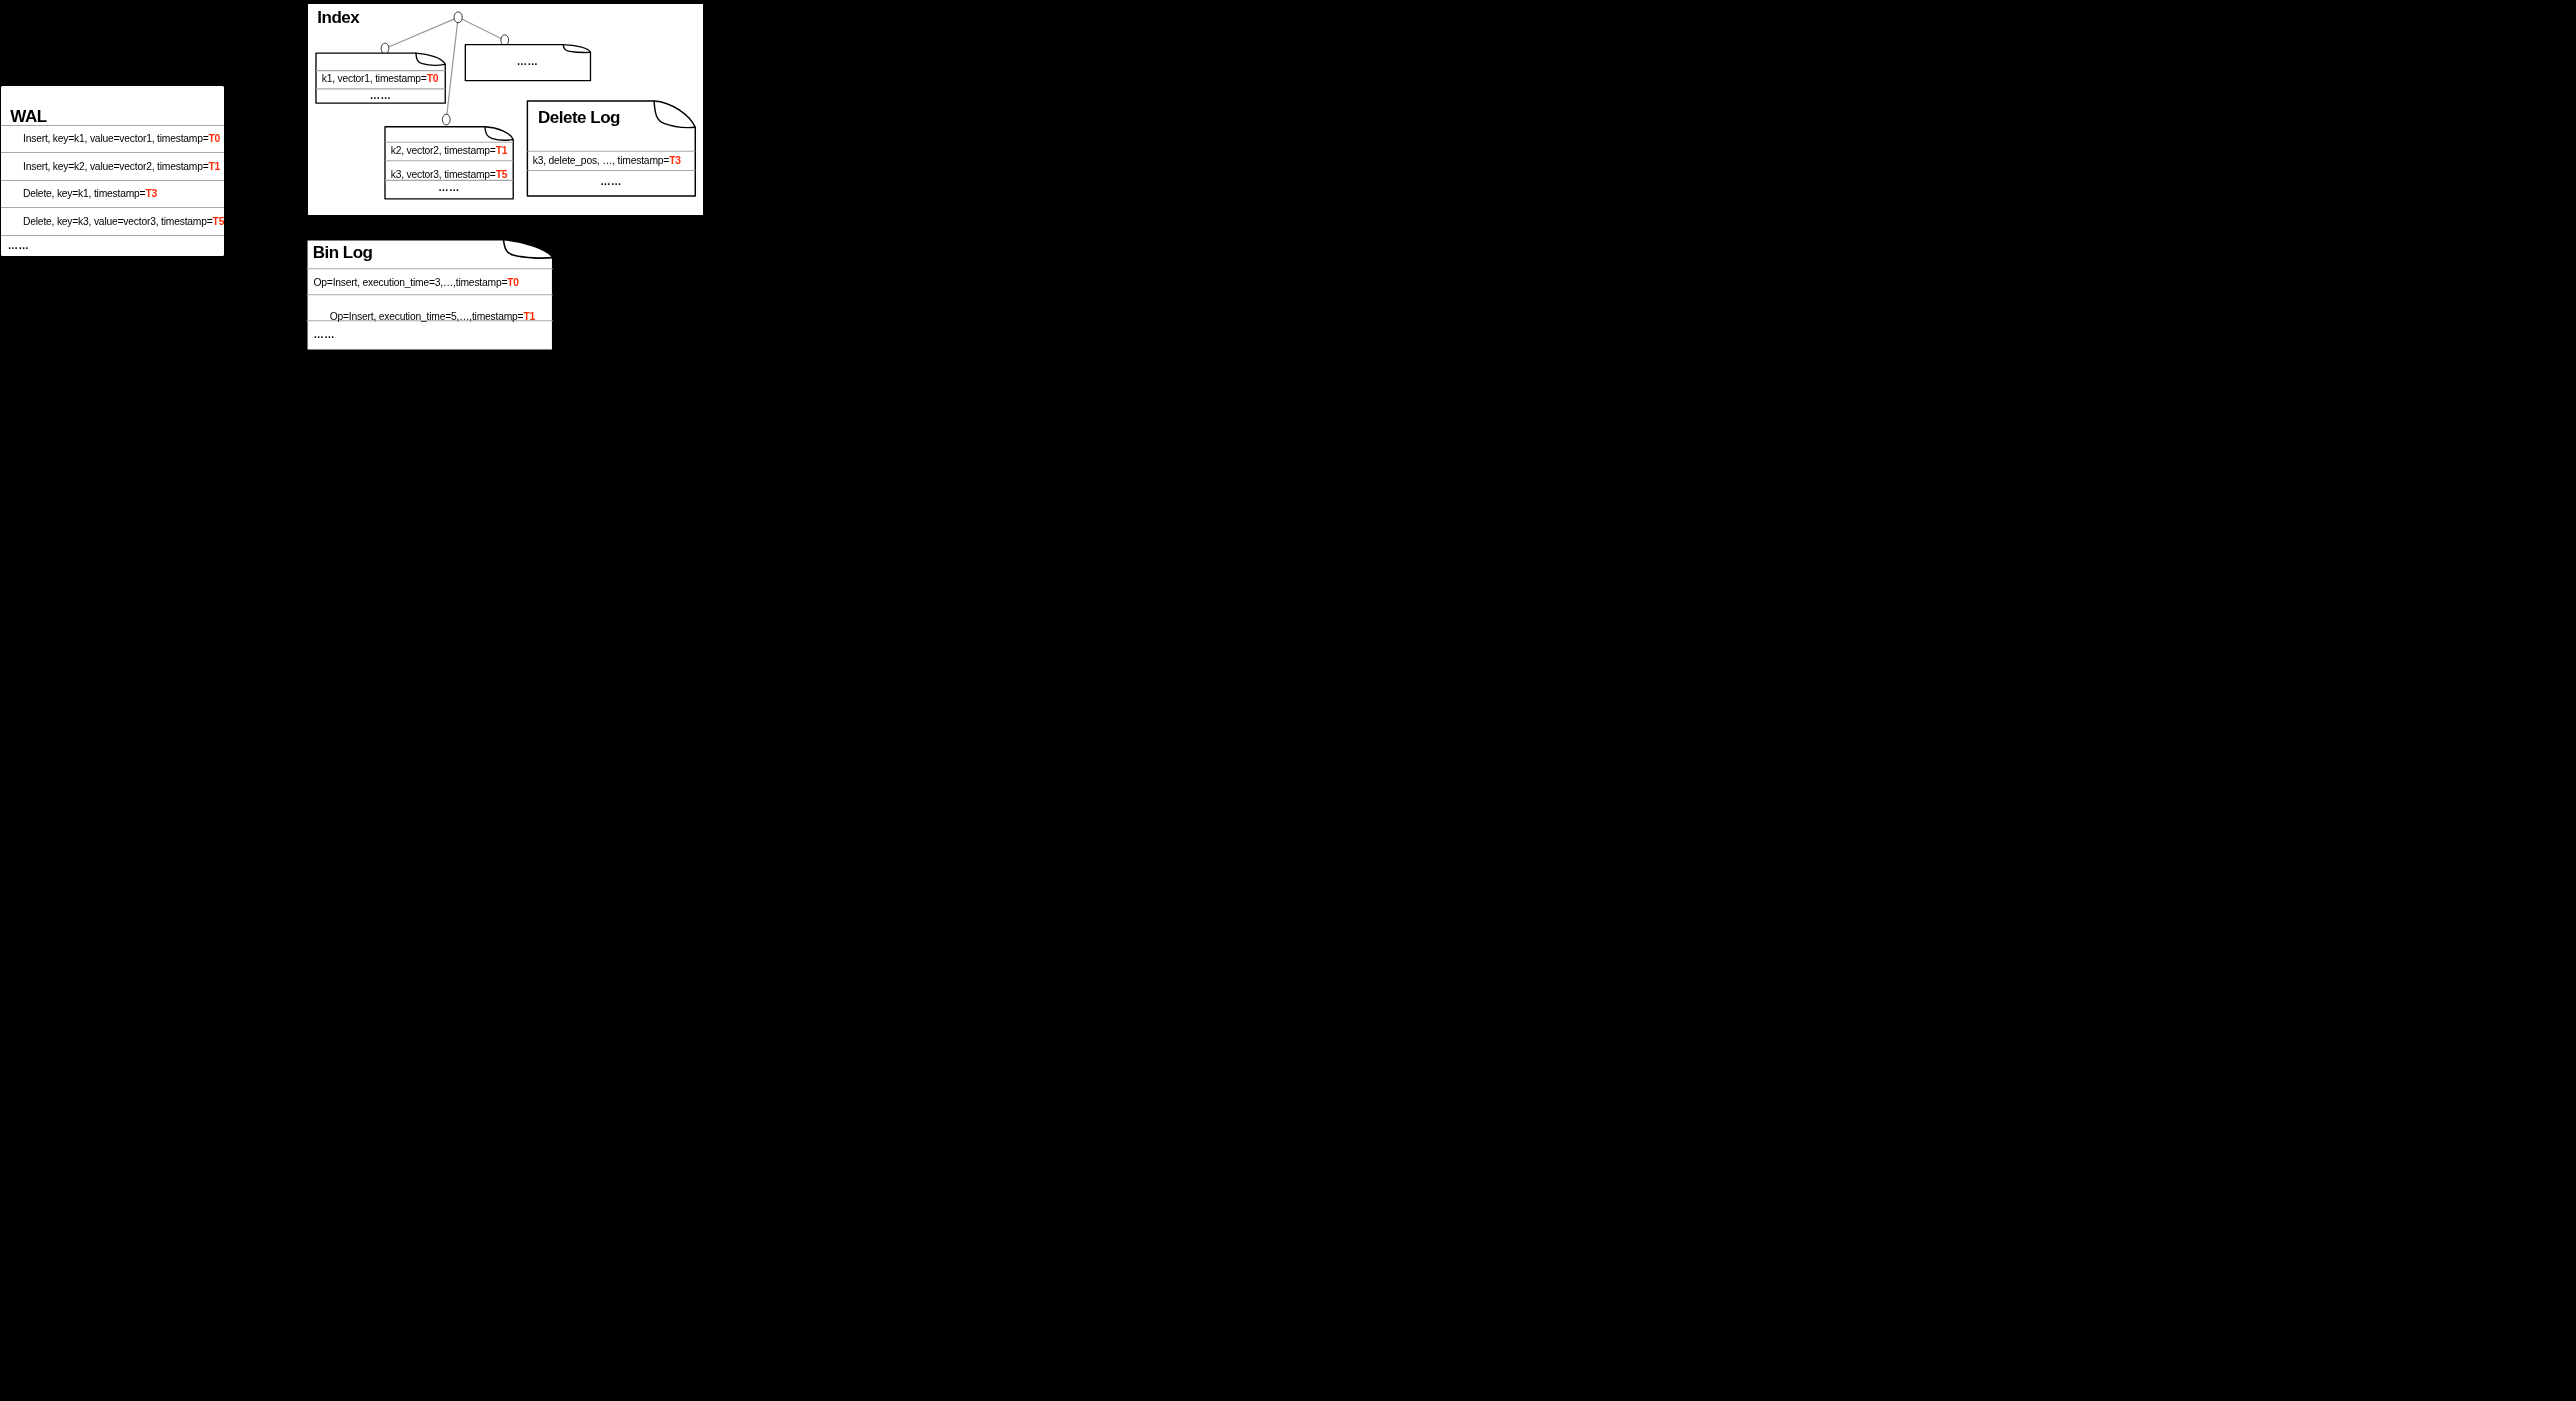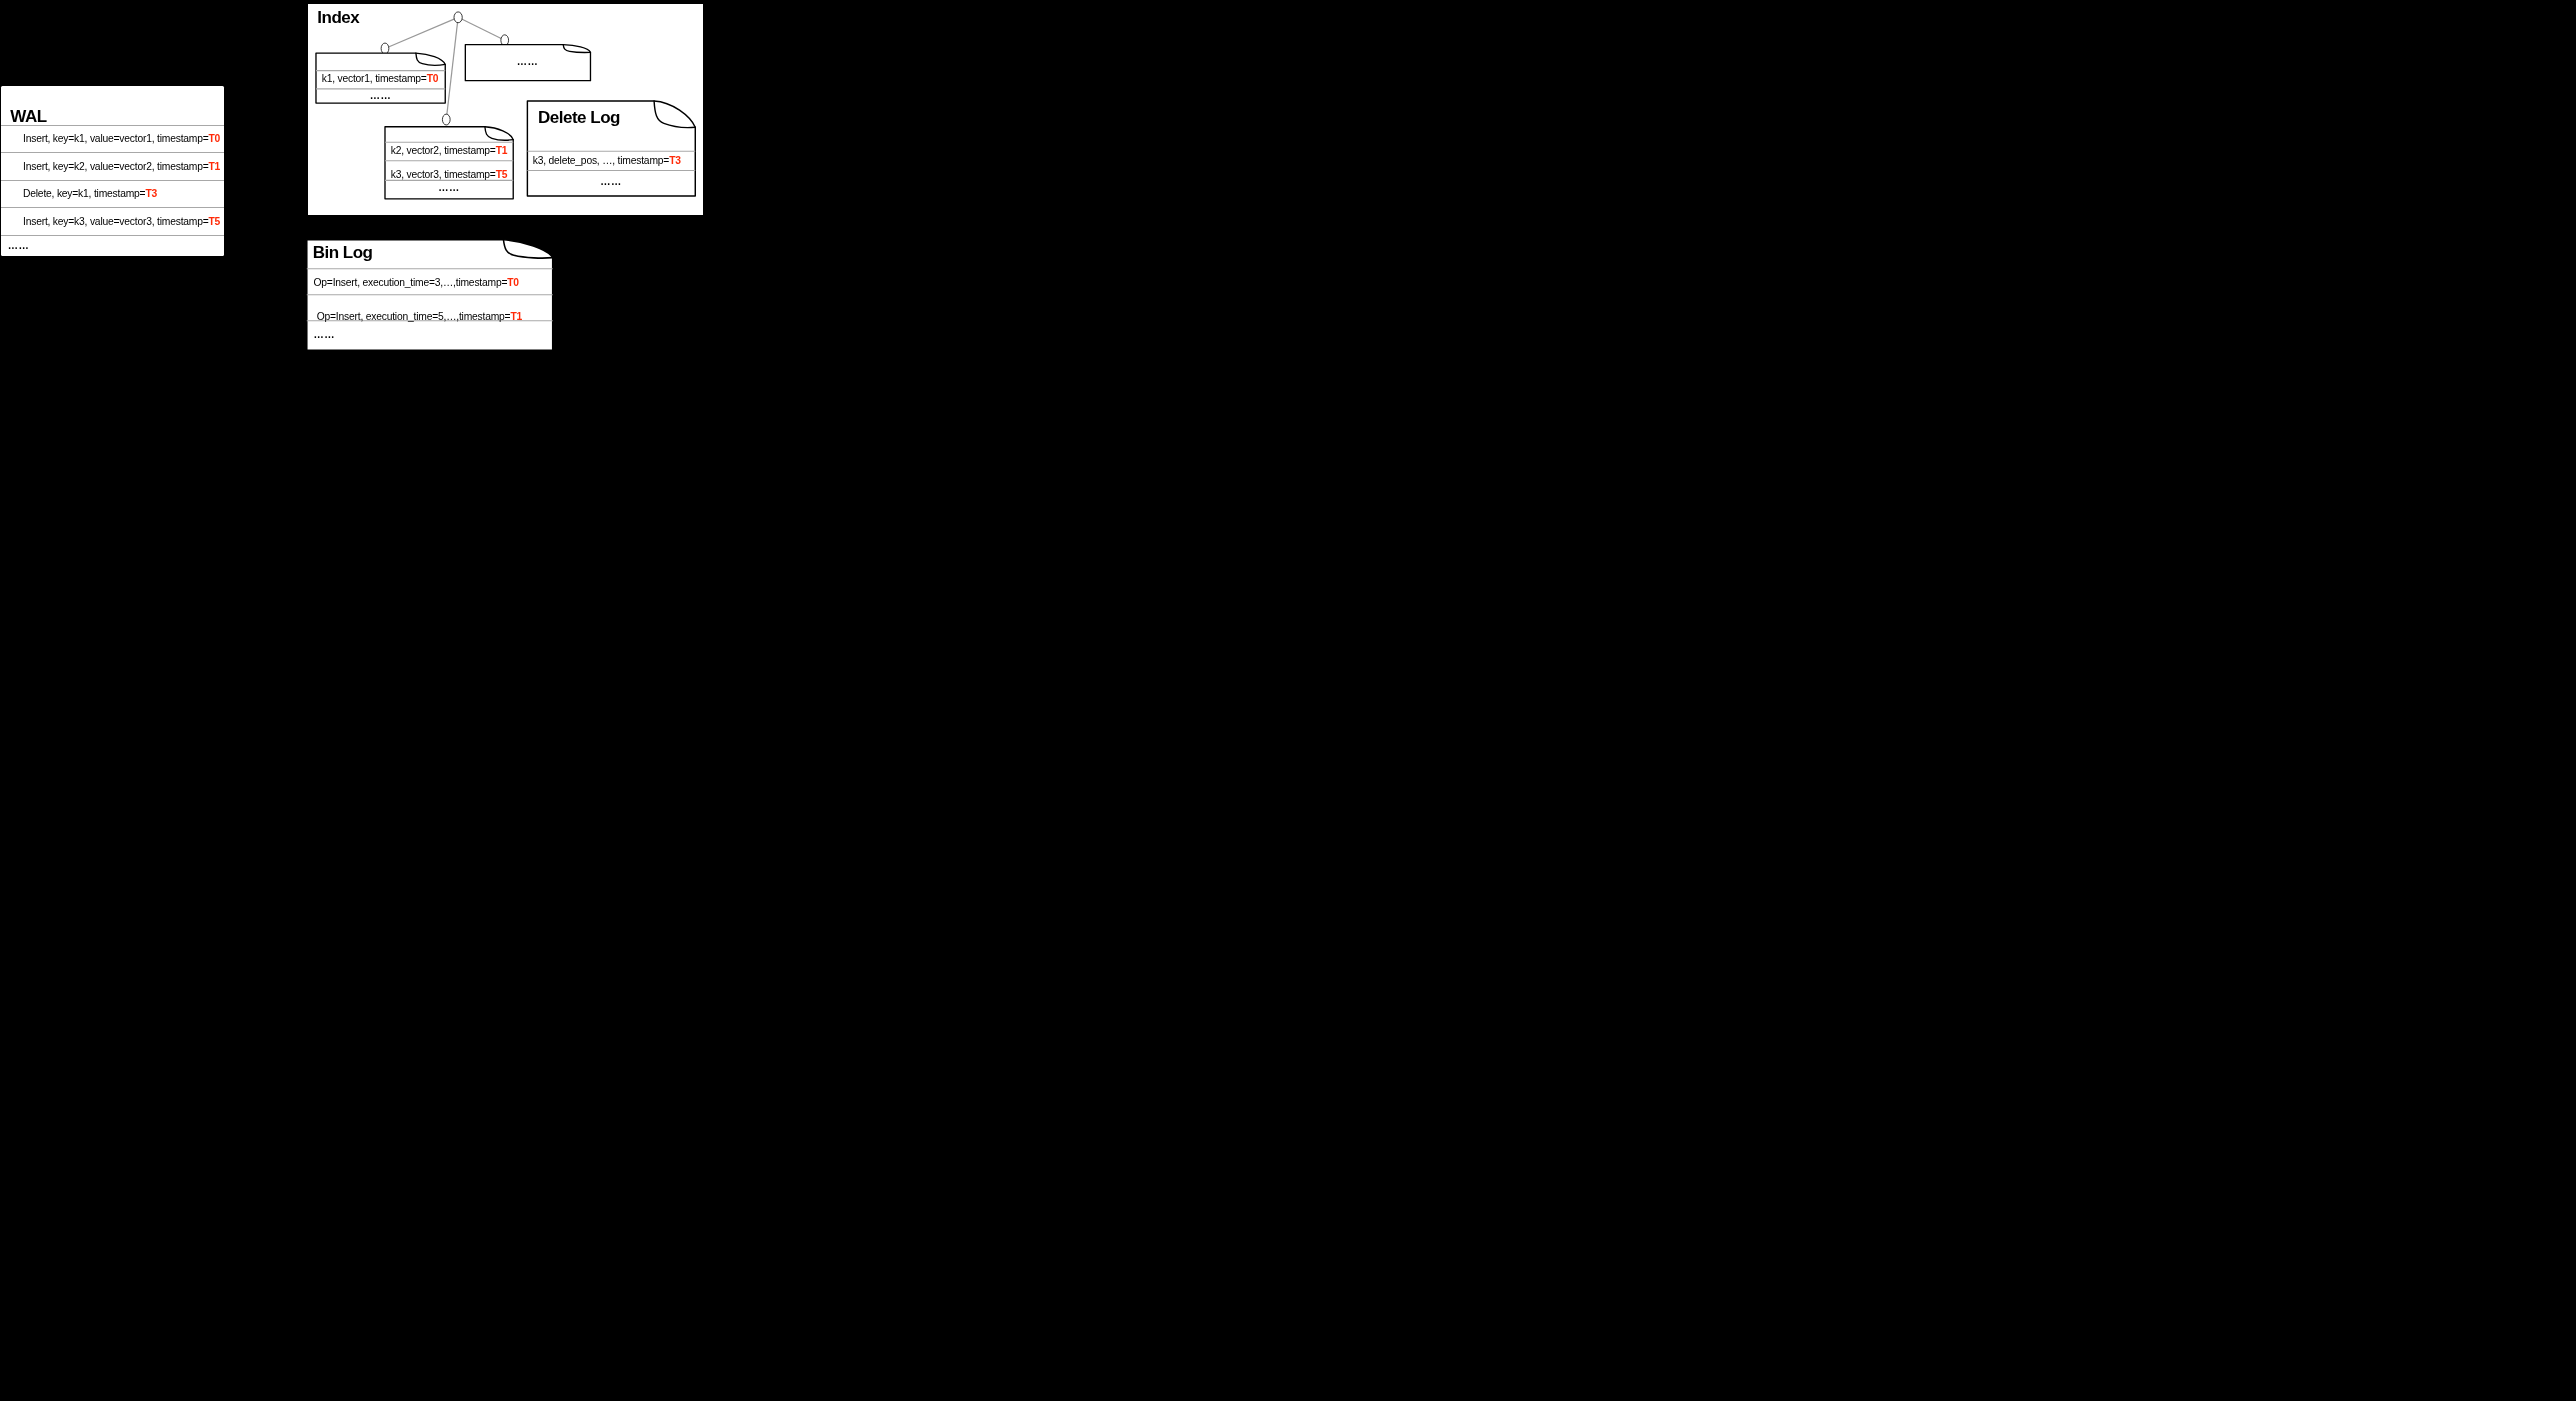--- a/index.html
+++ b/index.html
@@ -45,21 +45,21 @@
     </div>
     <div class="row wal-row">
       <span>Insert, key=k2, value=vector2, timestamp=</span>
         <span class="ts">T1</span>
     </div>
     <div class="row wal-row">
       <span>Delete, key=k1, timestamp=</span>
         <span class="ts">T3</span>
     </div>
     <div class="row wal-row">
-      <span>Insert, key=k3, value=vector3, timestamp=</span>
+      <span>Delete, key=k3, value=vector3, timestamp=</span>
         <span class="ts">T5</span>
     </div>
     <div class="row wal-dots dots">……</div>
   </div>
 
   <div class="panel index">
 
     <svg width="395" height="211" viewBox="0 0 767 409">
 
       <g stroke="#999999" stroke-width="2.4">
@@ -139,21 +139,21 @@
         <line x1="1.5" y1="57.5" x2="478.5" y2="57.5" stroke="#a8a8a8" stroke-width="2.2"></line>
         <line x1="1.5" y1="108" x2="478.5" y2="108" stroke="#a8a8a8" stroke-width="2.2"></line>
         <line x1="1.5" y1="158.5" x2="478.5" y2="158.5" stroke="#a8a8a8" stroke-width="2.2"></line>
       </g>
     </svg>
     <span class="box-title abs binlog-title">Bin Log</span>
     <div class="row abs" style="left:0.8px;top:30px;width:246px;height:26px;padding-left:6.7px;box-sizing:border-box;">
       <span>Op=Insert, execution_time=3,…,timestamp=</span>
         <span class="ts">T0</span>
     </div>
-    <div class="row abs" style="left:4px;top:56px;width:246px;height:43px;padding-left:6.7px;box-sizing:border-box;">
+    <div class="row abs" style="left:17px;top:56px;width:246px;height:43px;padding-left:6.7px;box-sizing:border-box;">
       <span>Op=Insert, execution_time=5,…,timestamp=</span>
         <span class="ts">T1</span>
     </div>
     <div class="row abs dots" style="left:0.8px;top:82px;width:246px;height:27px;padding-left:6.7px;box-sizing:border-box;">……</div>
   </div>
 
 </div>
 
 
 </body></html>

